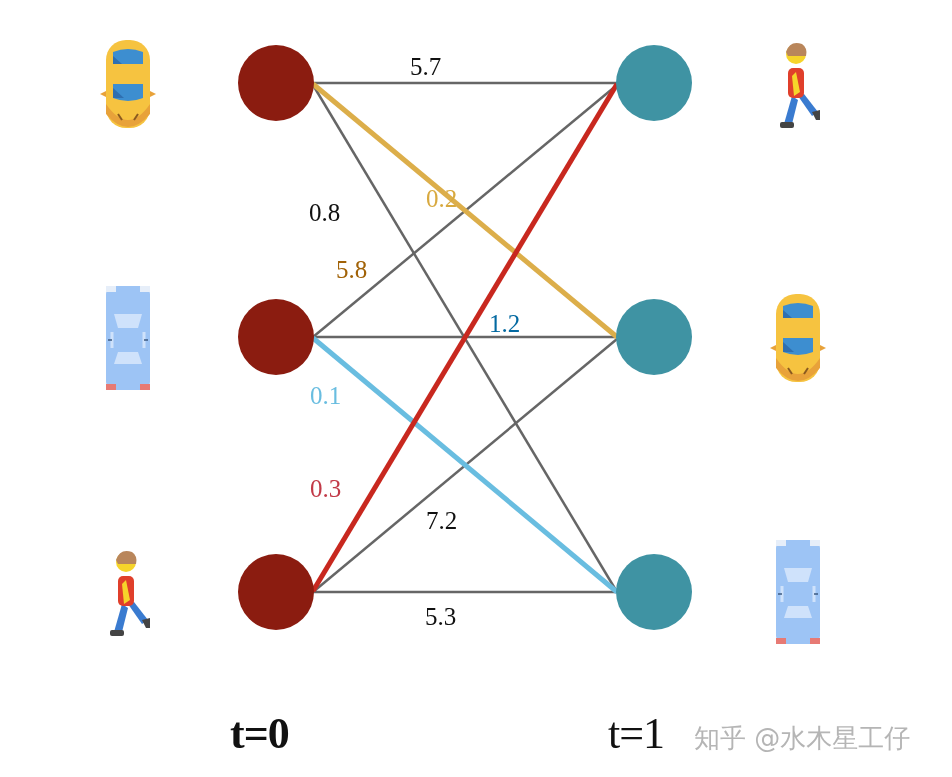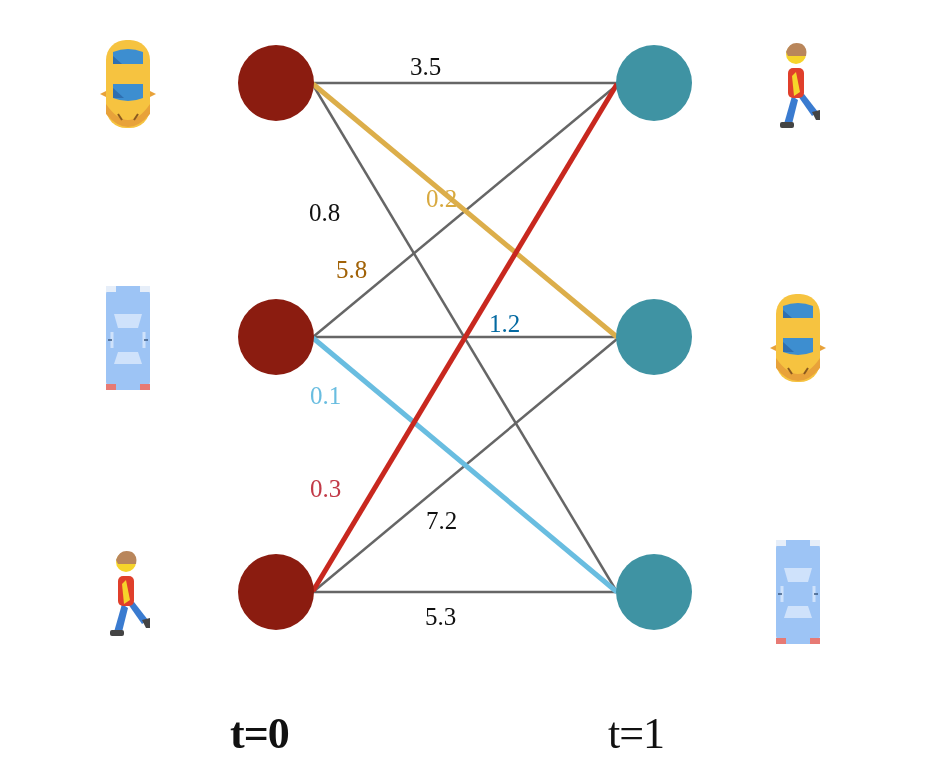--- a/index.html
+++ b/index.html
@@ -106,26 +106,27 @@
       <rect x="12" y="46" width="10" height="6" fill="#e77a74"></rect>
       <path d="M-14,-24 L14,-24 L10,-10 L-10,-10 Z" fill="#cfe2fb"></path>
       <path d="M-10,14 L10,14 L14,26 L-14,26 Z" fill="#cfe2fb"></path>
       <line x1="-16" y1="-6" x2="-16" y2="10" stroke="#cfe2fb" stroke-width="3"></line>
       <line x1="16" y1="-6" x2="16" y2="10" stroke="#cfe2fb" stroke-width="3"></line>
       <line x1="-20" y1="2" x2="-16" y2="2" stroke="#3c5a80" stroke-width="1.5"></line>
       <line x1="16" y1="2" x2="20" y2="2" stroke="#3c5a80" stroke-width="1.5"></line>
     </g>
   </svg>
 
-  <div class="lbl" style="left:410px; top:54px; color:#111;">3.5</div>
+  <div class="lbl" style="left:410px; top:54px; color:#111;">5.7</div>
   <div class="lbl" style="left:426px; top:146px; color:#d8a93f;margin-top:40px;">0.2</div>
   <div class="lbl" style="left:309px; top:200px; color:#111;text-align:center;">0.8</div>
   <div class="lbl" style="left:336px; top:257px; color:#a16207;">5.8</div>
   <div class="lbl" style="left:489px; top:311px; color:#0369a1;">1.2</div>
   <div class="lbl" style="left:310px; top:374px; color:#69bde0;margin-top:9px;">0.1</div>
   <div class="lbl" style="left:310px; top:476px; color:#c23a48;">0.3</div>
   <div class="lbl" style="left:426px; top:508px; color:#111;">7.2</div>
   <div class="lbl" style="left:425px; top:604px; color:#111;">5.3</div>
 
   <div class="tlabel" style="left:230px; top:712px;font-weight:bold;">t=0</div>
   <div class="tlabel" style="left:608px; top:712px;text-align:center;">t=1</div>
 
+  <div class="watermark" style="left:694px; top:725px;">知乎 @水木星工仔</div>
 </div>
 
 </body></html>

